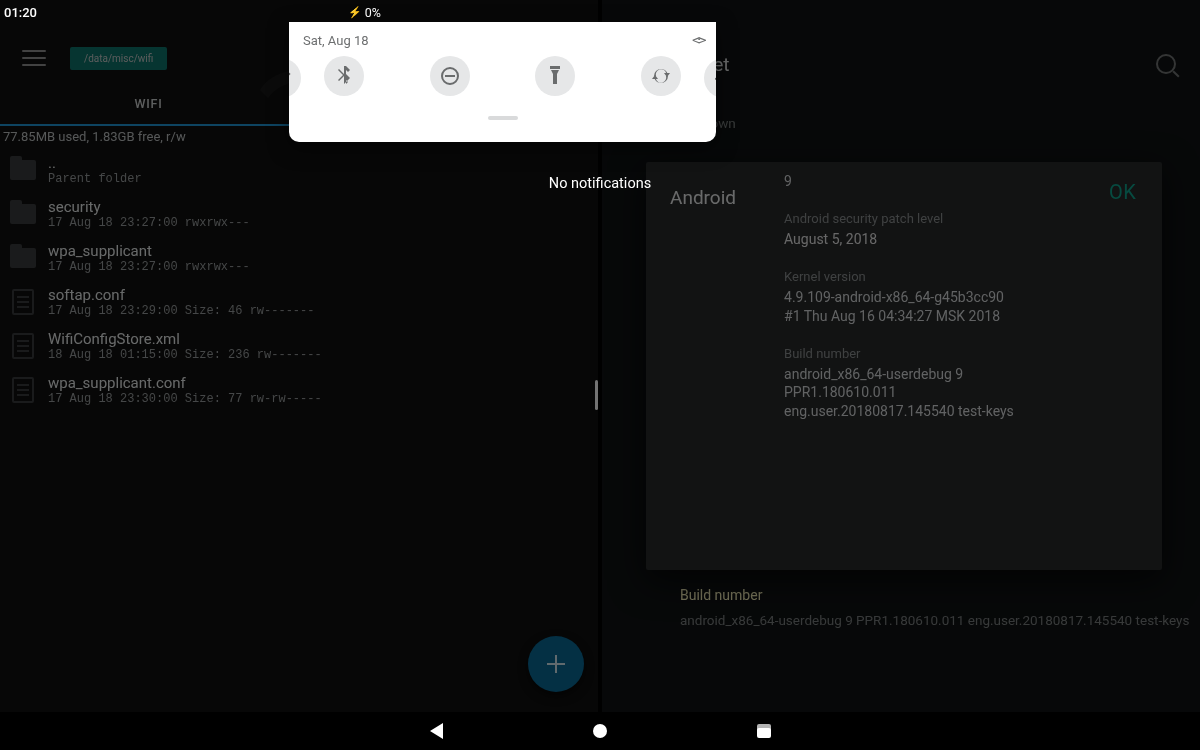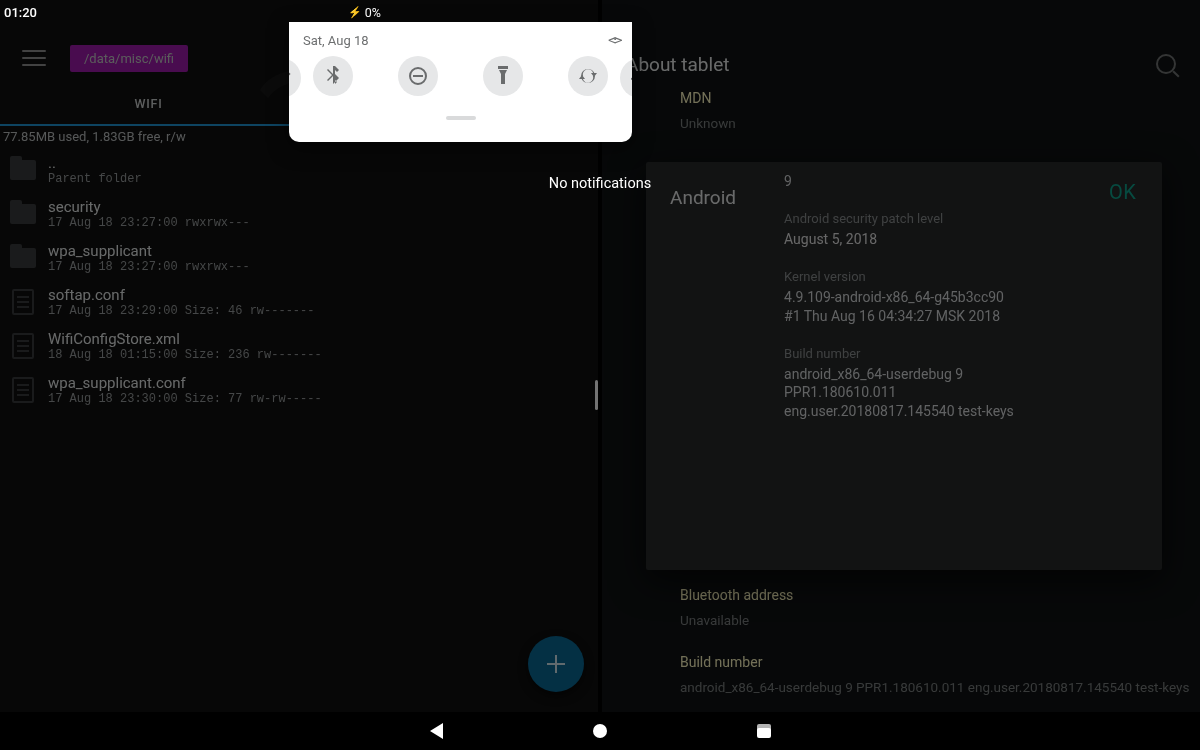--- a/index.html
+++ b/index.html
@@ -10,21 +10,21 @@
   
   .left-app  { position: absolute; left: 0; top: 0; width: 600px; height: 712px; background: #101010; }
   .right-app { position: absolute; left: 602px; top: 0; width: 598px; height: 712px; background: #101314; }
   .divider   { position: absolute; left: 598px; top: 0; width: 4px; height: 712px; background: #000; }
   .divider-handle { position: absolute; left: 595px; top: 380px; width: 3px; height: 30px; background: #fff; border-radius: 2px; }
 
   
   .fm-toolbar { position: absolute; left: 0; top: 30px; width: 600px; height: 56px; display: flex; align-items: center; }
   .hamburger { width: 24px; height: 24px; margin-left: 22px; margin-right: 24px; display:flex; flex-direction:column; justify-content:space-between; padding:4px 0; opacity:.55;}
   .hamburger span{height:2px;background:#fff;border-radius:1px;}
-  .path-pill { background: #a21caf; padding: 6px 14px; border-radius: 2px; color: #c9cccc; font-size: 13px; }
+  .path-pill { background: #0f766e; padding: 6px 14px; border-radius: 2px; color: #c9cccc; font-size: 10px; }
 
   .tab-bar { position: absolute; left:0; top: 86px; width: 600px; height: 40px; }
   .tab { width: 297px; text-align: center; font-size: 12.5px; letter-spacing: .8px; color:#cfd2d2; padding-top:10px; font-weight:500;}
   .tab-underline { position:absolute; left:0; bottom:0; width:297px; height:2.5px; background:#1f97d8;}
   .thin-line { position:absolute; left:0; bottom:0; width:600px; height:1px; background:#2a2d2e;}
 
   .storage-info { position:absolute; left:3px; top:129px; font-size:13px; color:#bfc3c4;}
 
   .file-list { position:absolute; left:0; top:148px; width:600px; }
   .file-row { display:flex; align-items:center; height:44px; padding-left:8px;}
@@ -69,21 +69,21 @@
   .shade-dim{position:absolute; inset:0; background:rgba(0,0,0,.55); pointer-events:none;}
 
   
   .status-bar{position:absolute; left:0; top:0; width:1200px; height:22px; display:flex; justify-content:flex-start;}
   .status-inner{width:385px; display:flex; justify-content:space-between; align-items:center; padding:2px 4px 0; color:#fff;}
   .status-time{font-size:13px; font-weight:500;}
   .status-batt{font-size:12.5px; display:flex; align-items:center; gap:3px;}
   .bolt{font-size:11px;}
 
   
-  .shade{position:absolute; left:289px; top:22px; width:343px; background:#fff; border-radius:0 0 10px 10px; height:120px; box-shadow:0 6px 20px rgba(0,0,0,.5);}
+  .shade{position:absolute; left:289px; top:22px; width:427px; background:#fff; border-radius:0 0 10px 10px; height:120px; box-shadow:0 6px 20px rgba(0,0,0,.5);}
   .shade-top{display:flex; justify-content:space-between; align-items:center; padding:10px 14px 4px; color:#6d6f70;}
   .shade-date{font-size:13px;}
   .expand-ico{color:#6d6f70; font-size:14px; letter-spacing:-3px; transform:scaleX(1.2);}
   .qs-row{display:flex; justify-content:space-around; align-items:center; padding:4px 2px 0;}
   .qs-row-clip{overflow:hidden; width:100%; height:58px; position:relative;}
   .qs-tile{width:40px;height:40px;border-radius:50%;background:#e6e7e8;display:flex;align-items:center;justify-content:center;color:#6a6c6d; flex-shrink:0;}
   .qs-extra-left{position:absolute;left:-28px;top:6px;}
   .qs-extra-right{position:absolute;right:-28px;top:6px;}
   .shade-grab{width:30px;height:3.5px;background:#d9dadb;border-radius:2px;margin:6px auto 0;}
 
@@ -197,24 +197,20 @@
 
     <div class="settings-body">
       <div class="srow">
         <div class="s-label">MDN</div>
         <div class="s-sub">Unknown</div>
       </div>
 
       <div style="height:430px"></div>
 
       <div class="srow">
-        <div class="s-label">Bluetooth address</div>
-        <div class="s-sub">Unavailable</div>
-      </div>
-      <div class="srow">
         <div class="s-label">Build number</div>
         <div class="s-sub">android_x86_64-userdebug 9 PPR1.180610.011 eng.user.20180817.145540 test-keys</div>
       </div>
     </div>
 
     <div class="dialog">
       <div class="dialog-title">Android</div>
       <div class="dialog-content">
         <div class="drow">
           <div class="d-val">9</div>

